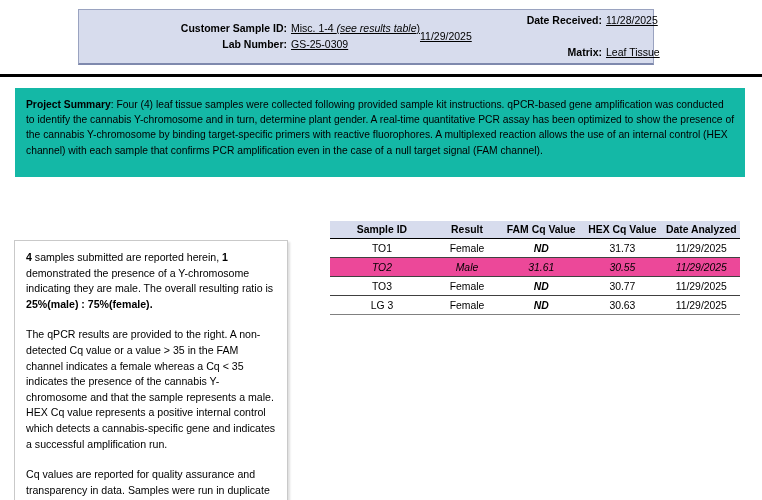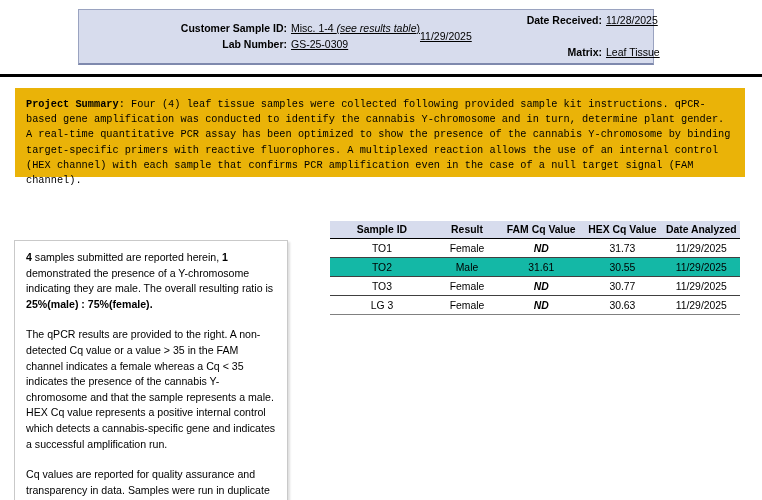--- a/index.html
+++ b/index.html
@@ -63,24 +63,23 @@
     background: #000000;
   }
 
   
   .summary-box {
     position: absolute;
     left: 15px;
     top: 88px;
     width: 730px;
     height: 89px;
-    background: #eab308;
+    background: #14b8a6;
     box-sizing: border-box;
     padding: 9px 10px 6px 11px;
-    font-family: Liberation Mono, monospace;
   }
   .summary-text {
     font-size: 10.3px;
     line-height: 15.2px;
     text-align: left;
   }
   .summary-text b { font-weight: bold; }
 
   
   .narrative-panel {
@@ -126,21 +125,22 @@
     white-space: nowrap;
   }
   table.results td {
     text-align: center;
     padding: 2px 2px 2px 2px;
     border-bottom: 1px solid #404040;
     white-space: nowrap;
     height: 14px;
   }
   table.results tr.row-highlight td {
-    background: #14b8a6;
+    background: #ec4899;
+    font-style: italic;
   }
   table.results tr:last-child td {
     border-bottom: 1.6px solid #808080;
   }
   td.nd { font-style: italic; font-weight: bold; }
 
   .col-sample { width: 110px; }
   .col-result { width: 68px; }
   .col-fam    { width: 80px; }
   .col-hex    { width: 78px; }

